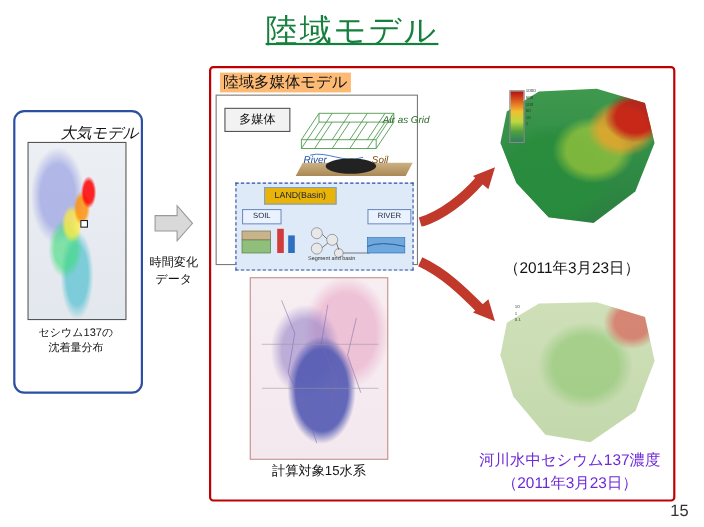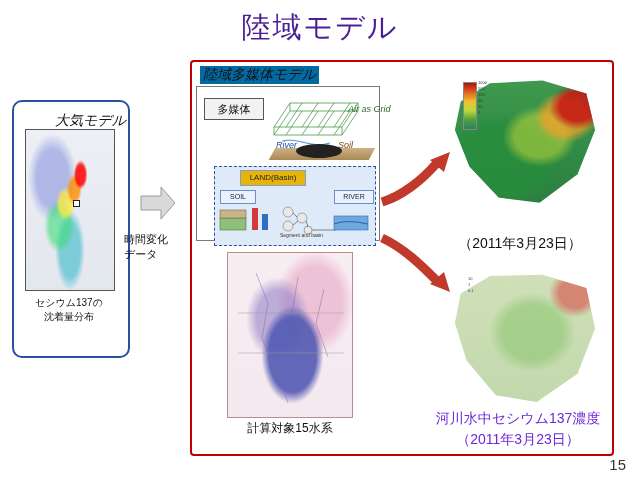--- a/index.html
+++ b/index.html
@@ -12,21 +12,22 @@
     overflow:hidden;
   }
   .slide{position:absolute;inset:0;}
 
   
   .title{
     position:absolute;top:8px;left:0;width:100%;
     text-align:center;
     font-size:29px;
     letter-spacing:2px;
-    color:#4c1d95;
+    color:#15803d;
+    text-decoration:underline;
   }
 
   
   .atmo-box{
     position:absolute;left:12px;top:100px;width:114px;height:254px;
     border:2px solid #2b4fa2;border-radius:10px;background:#fff;
   }
   .atmo-title{
     position:absolute;left:12px;top:112px;width:114px;
     text-align:right;font-size:14px;color:#111;font-style:italic;
@@ -52,31 +53,31 @@
     text-align:center;font-size:10px;line-height:1.35;color:#111;
   }
 
   
   .grey-arrow{
     position:absolute;left:139px;top:185px;width:38px;height:36px;
   }
   .grey-arrow svg{display:block;}
   .time-label{
     position:absolute;left:124px;top:232px;width:68px;
-    text-align:left;font-size:11px;line-height:1.4;color:#111;
+    text-align:center;font-size:11px;line-height:1.4;color:#111;
   }
 
   
   .land-box{
     position:absolute;left:190px;top:60px;width:420px;height:392px;
     border:2px solid #c00000;border-radius:4px;background:transparent;
   }
   .land-title{
     position:absolute;left:200px;top:66px;font-size:14px;color:#111;
-    background:#0369a1;padding:0 3px;font-style:italic;
+    background:#fdba74;padding:0 3px;
   }
 
   
   .media-box{
     position:absolute;left:196px;top:86px;width:182px;height:153px;
     border:1px solid #7a7a7a;background:#fff;
   }
   .media-tag{
     position:absolute;left:204px;top:98px;width:58px;height:20px;
     border:1px solid #555;background:#f2f2f2;

